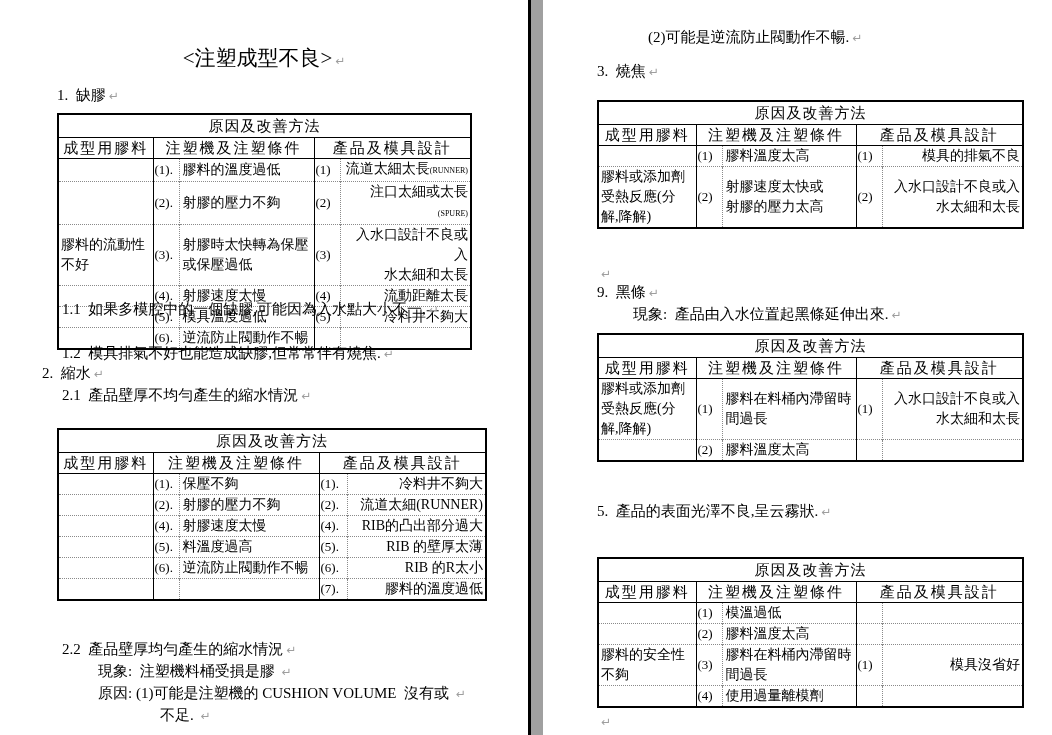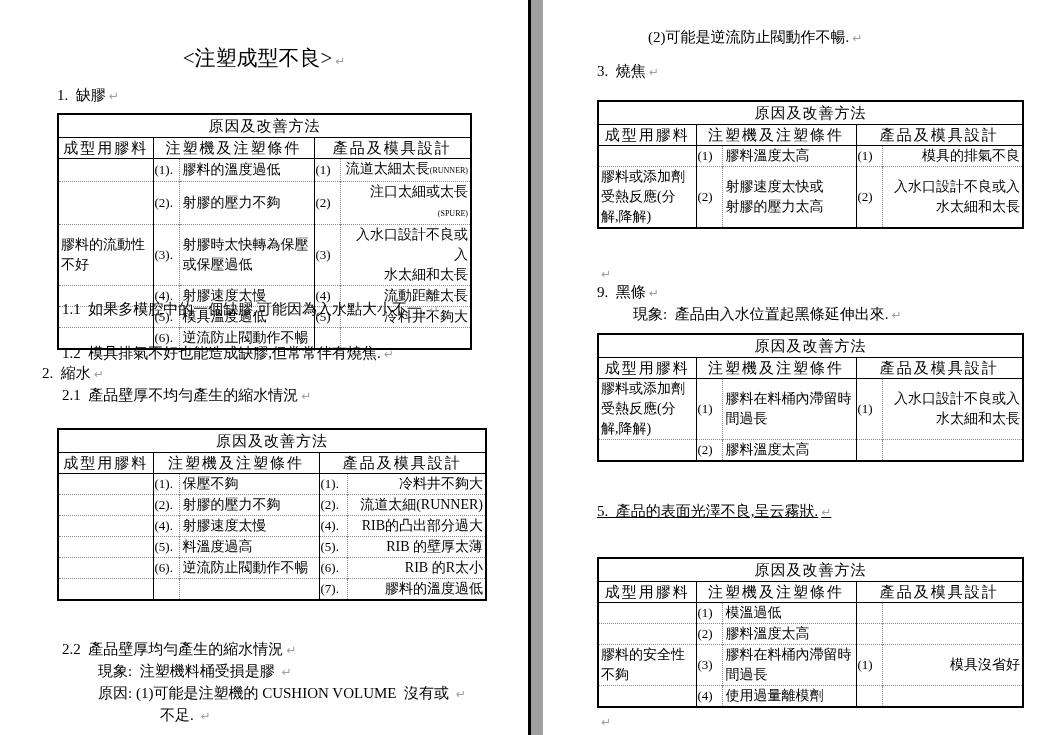--- a/index.html
+++ b/index.html
@@ -273,21 +273,21 @@
         <tr class="body">
           <td class="c1"></td>
           <td class="n2">(2)</td>
           <td class="t2">膠料溫度太高</td>
           <td class="n3"></td>
           <td class="t3"></td>
         </tr>
       </tbody>
     </table>
 
-  <div class="line" style="left:54px;top:502px;text-decoration:underline;"><span>5.  產品的表面光澤不良,呈云霧狀.</span><span class="pm">↵</span></div>
+  <div class="line" style="left:54px;top:502px;"><span>5.  產品的表面光澤不良,呈云霧狀.</span><span class="pm">↵</span></div>
 
   <table class="doc-table" style="left:54px;top:557px;width:425px;">
       <colgroup>
         <col style="width: 98px;">
         <col style="width: 26px;">
         <col style="width: 134px;">
         <col style="width: 26px;">
         <col style="width: 141px;">
       </colgroup>
       <tbody>

